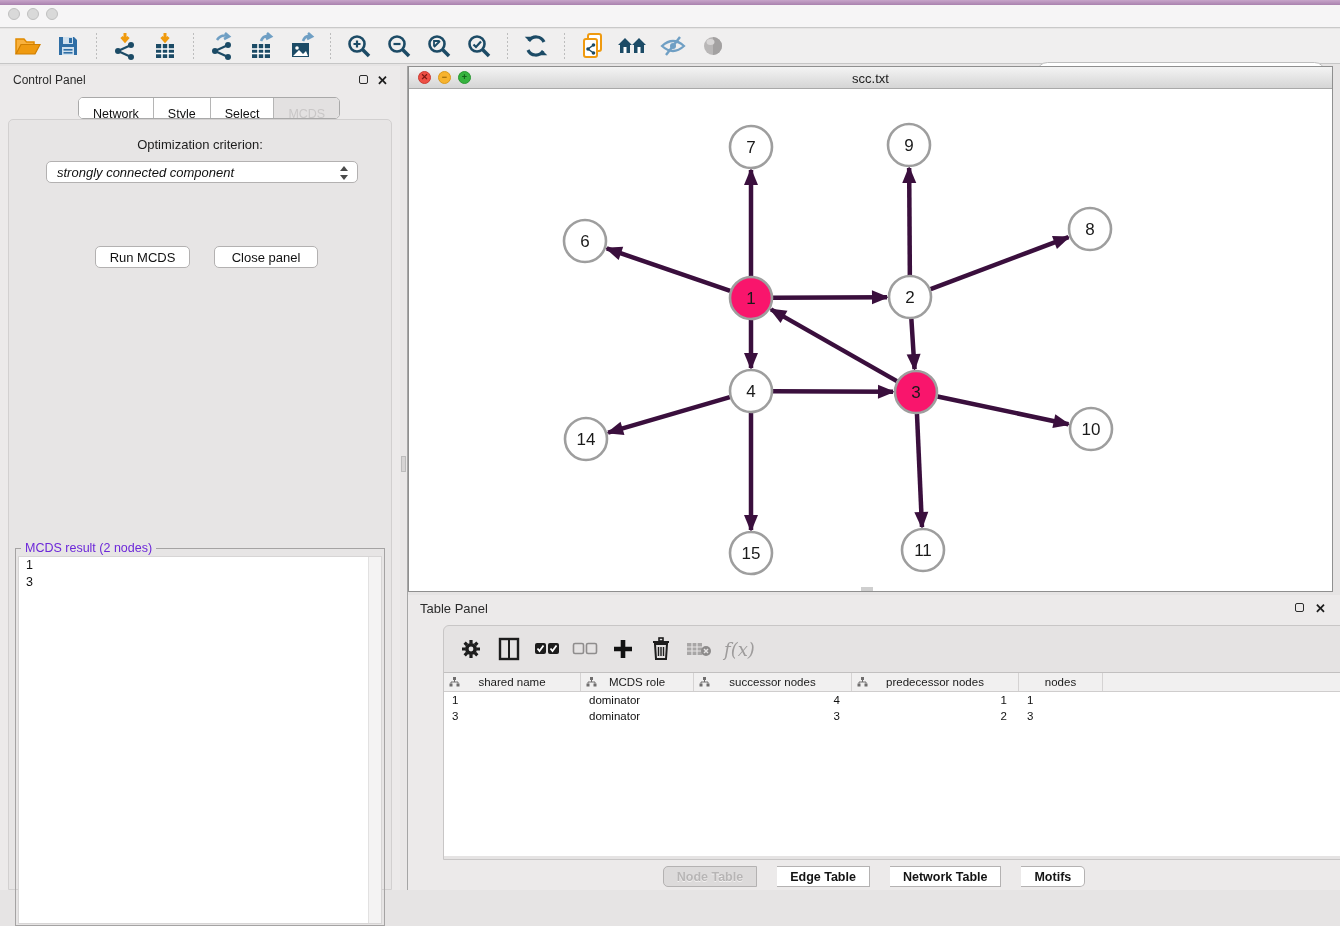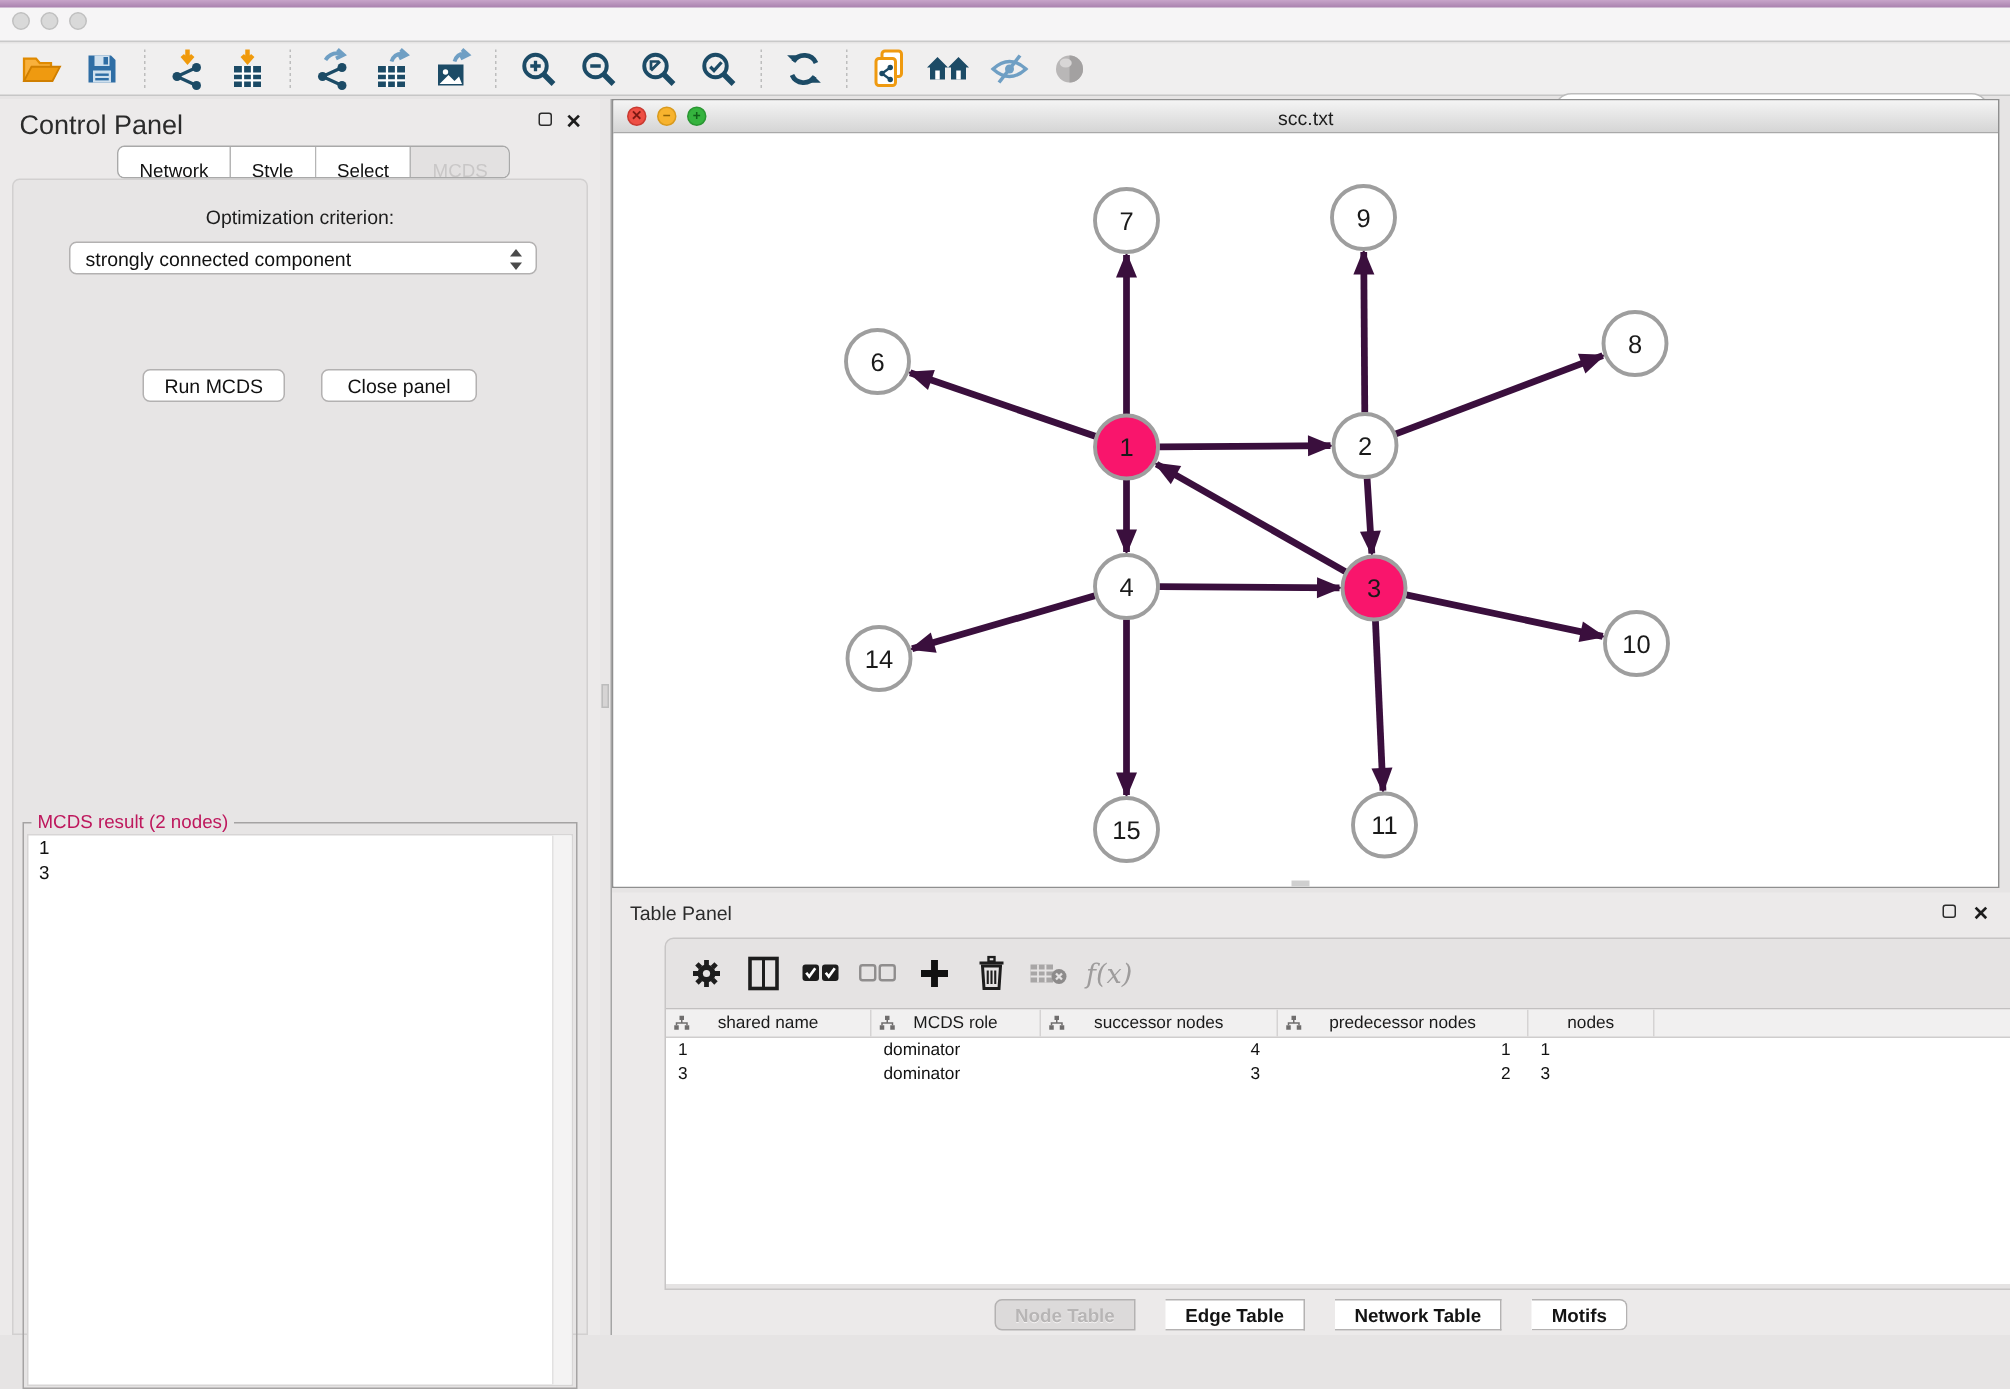--- a/index.html
+++ b/index.html
@@ -20,40 +20,40 @@
     display:flex; align-items:center; padding-left:8px; }
   .tb-icon { width:32px; height:30px; display:flex; align-items:center; justify-content:center; flex:0 0 auto; margin:0 4px; }
   .tb-sep { width:1px; height:26px; margin:0 8px; flex:0 0 auto;
     background:repeating-linear-gradient(#bdbdbd 0 2px, transparent 2px 4px); }
   #search-box { position:absolute; right:14px; top:33px; width:290px; height:23px; background:#fff;
     border:1px solid #bdbdbd; border-radius:12px; display:flex; align-items:center; padding-left:7px; }
 
   
   #control-panel { left:0; top:66px; width:400px; height:824px; background:#eceaea; }
   #cp-header { position:absolute; left:0; top:0; width:100%; height:30px; }
-  #cp-title { position:absolute; left:13px; top:7px; font-size:18px; color:#2b2b2b; }
+  #cp-title { position:absolute; left:13px; top:7px; font-size:12px; color:#2b2b2b; }
   .float-box { position:absolute; width:9px; height:9px; border:1.5px solid #2b2b2b; border-radius:2px; }
   .close-x { position:absolute; font-size:13px; font-weight:bold; color:#1c1c1c; line-height:1; }
   #cp-tabs { position:absolute; left:78px; top:31px; height:22px; display:flex; border:1px solid #a9a9a9; border-radius:5px; overflow:hidden; background:#fff; }
   .cp-tab { padding:16px 14px; font-size:12.5px; display:flex; align-items:center; background:#fff; color:#111; border-right:1px solid #b5b5b5; }
   .cp-tab:last-child { border-right:none; }
   .cp-tab.disabled-selected { background:#e3e1e1; color:#c9c7c7; }
   #cp-content { position:absolute; left:8px; top:53px; width:384px; height:771px; background:#e7e5e5;
     border:1px solid #d2d0d0; border-radius:5px 5px 0 0; }
   #opt-label { position:absolute; left:0; top:17px; width:100%; text-align:center; font-size:13px; color:#1d1d1d; }
   #criterion-select { position:absolute; left:37px; top:41px; width:312px; height:22px; background:#fff;
-    border:1px solid #b3b1b1; border-radius:5px; display:flex; align-items:center; padding-left:10px; font-size:13px; color:#111; }
+    border:1px solid #b3b1b1; border-radius:5px; display:flex; align-items:center; padding-left:10px; font-size:13px; color:#111;font-style:italic; }
   .stepper { position:absolute; right:7px; top:3px; width:10px; height:16px; }
   .stepper .up, .stepper .dn { position:absolute; left:0; width:0; height:0; border-left:4.5px solid transparent; border-right:4.5px solid transparent; }
   .stepper .up { top:1px; border-bottom:5px solid #4a4a4a; }
   .stepper .dn { bottom:1px; border-top:5px solid #4a4a4a; }
   .aq-btn { position:absolute; height:22px; background:#fff; border:1px solid #b3b1b1; border-radius:5px;
     font-size:13px; color:#111; display:flex; align-items:center; justify-content:center; font-family:"Liberation Sans",sans-serif; }
   #result-group { position:absolute; left:14px; top:428px; width:370px; height:378px; border:1px solid #a5a3a3; }
-  #result-legend { position:absolute; left:5px; top:-8px; background:#e7e5e5; padding:0 4px; font-size:12.5px; color:#be185d; }
+  #result-legend { position:absolute; left:5px; top:-8px; background:#e7e5e5; padding:0 4px; font-size:12.5px; color:#6d28d9; }
   #result-inner { position:absolute; left:2px; top:7px; width:364px; height:368px; background:#fff; border:1px solid #d7d5d5; }
   #result-scroll { position:absolute; right:0; top:0; width:13px; height:100%; background:#f4f3f3; border-left:1px solid #e2e1e1; }
   .result-line { font-size:12.5px; color:#111; padding:1px 0 1px 7px; line-height:15px; }
 
   
   #splitter-v { left:400px; top:66px; width:8px; height:824px; background:#e9e7e7; border-right:1px solid #a5a5a5; }
   #splitter-v .handle { position:absolute; left:1px; top:390px; width:5px; height:16px; background:#d6d4d4; border:1px solid #bcbcbc; }
 
   
   #net-window { left:408px; top:66px; width:925px; height:526px; border:1px solid #8f8f8f; background:#fff; }

